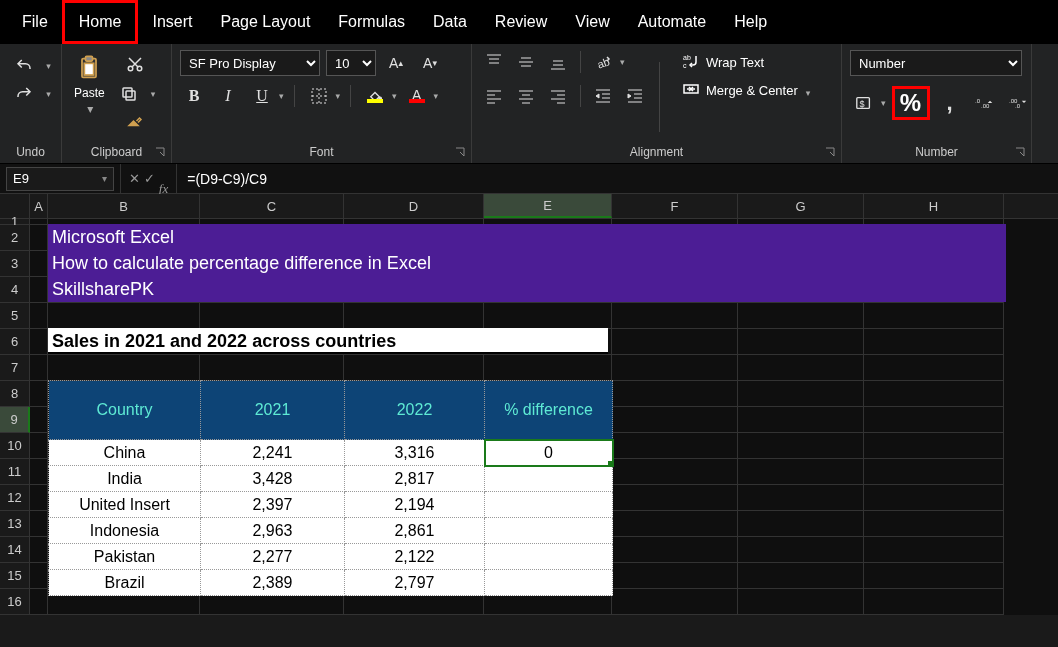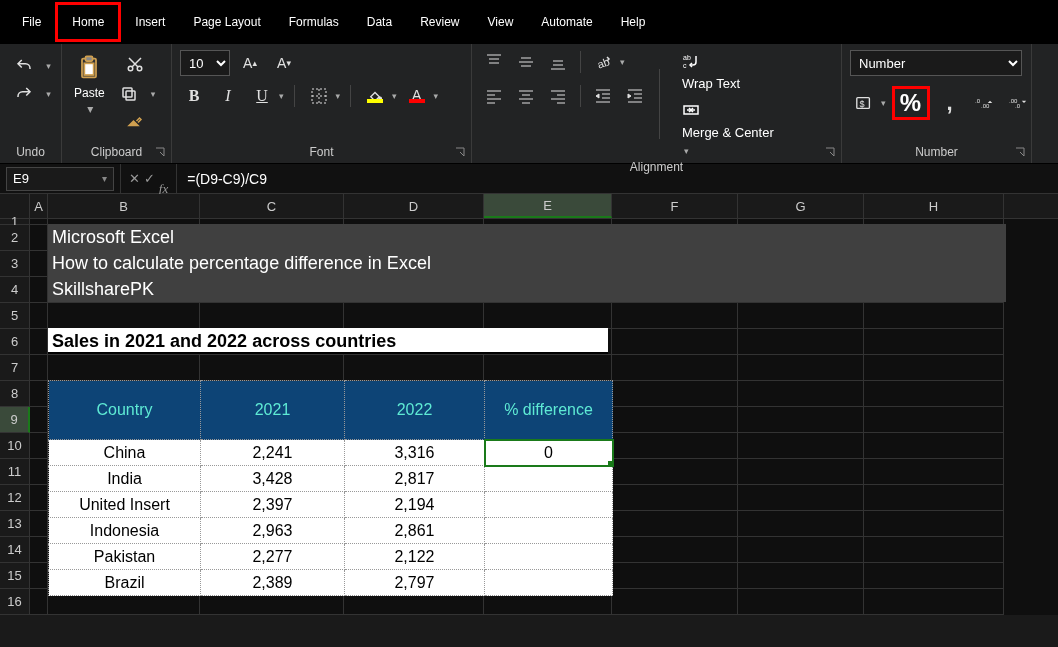--- a/index.html
+++ b/index.html
@@ -15,21 +15,21 @@
   
   .menubar {
     display: flex;
     align-items: center;
     height: 44px;
     background: #000;
     padding: 0 8px;
   }
   .menubar .mitem {
     padding: 10px 14px;
-    font-size: 12px;
+    font-size: 16px;
     cursor: pointer;
   }
   .menubar .mitem.active {
     background: #000;
   }
   .highlight-red {
     border: 3px solid #ff0000;
   }
   
   .ribbon {
@@ -91,22 +91,22 @@
   .bold-btn { font-weight:bold; font-family:Georgia,serif; font-size:16px; }
   .italic-btn { font-style:italic; font-family:Georgia,serif; font-size:16px; }
   .underline-btn { text-decoration:underline; font-family:Georgia,serif; font-size:16px; }
   .color-strip { height:4px; width:16px; margin-top:-2px; }
   
   .align-group { width:370px; }
   .align-row1, .align-row2 { display:flex; gap:4px; align-items:center; }
   .sep-v { width:1px; height:22px; background:#444; margin:0 4px; }
   .wrap-merge { display:flex; flex-direction:column; gap:6px; margin-left:8px; }
   .wrap-btn, .merge-btn {
-    display:flex; align-items:flex-start; gap:6px; padding:2px 4px; cursor:pointer;
-    font-size:13px; white-space:nowrap;flex-direction:column;
+    display:flex; align-items:flex-end; gap:6px; padding:2px 4px; cursor:pointer;
+    font-size:13px; white-space:nowrap;
   }
   .wrap-btn svg, .merge-btn svg { width:18px; height:18px; }
   
   .number-group { width:190px; }
   .num-select {
     background:#1a1a1a; border:1px solid #555; color:#fff;
     height:26px; font-size:13px; padding:0 4px; width:172px;
   }
   .percent-btn {
     width:38px; height:34px; display:flex; align-items:center; justify-content:center;
@@ -153,21 +153,21 @@
   
   .cA { width:18px; }
   .cB { width:152px; }
   .cC { width:144px; }
   .cD { width:140px; }
   .cE { width:128px; }
   .cF { width:126px; }
   .cG { width:126px; }
   .cH { width:140px; }
   .banner {
-    background:#404040; color:#fff; font-size:18px;
+    background:#4c1d95; color:#fff; font-size:18px;
     padding:0 4px;
   }
   .banner div { height:26px; line-height:26px; }
   .title6 {
     font-weight:bold; font-size:18px; color:#000; background:#fff;
     height:26px; line-height:26px; padding-left:4px;
     border-bottom:2px solid #000;
   }
   .tbl { border-collapse:collapse; font-size:16px; }
   .tbl th {
@@ -274,20 +274,23 @@
       <svg viewBox="0 0 12 12" fill="none" stroke="currentColor">
           <path d="M2 2h8v8"></path>
           <path d="M6 6l4 4"></path>
         </svg>
     </div>
   </div>
 
   <div class="rgroup font-group">
     <div class="rcontent vstack" style="align-items:flex-start; gap:8px;">
       <div class="hstack">
+        <select class="font-select font-name">
+          <option>SF Pro Display</option>
+        </select>
         <select class="font-select font-size">
           <option>10</option>
         </select>
         <div class="icon-btn font-up">A<sup style="font-size:9px">▴</sup></div>
         <div class="icon-btn font-dn">A<sup style="font-size:9px">▾</sup></div>
       </div>
       <div class="hstack">
         <div class="icon-btn bold-btn">B</div>
         <div class="icon-btn italic-btn">I</div>
         <div class="hstack" style="gap:1px;">

